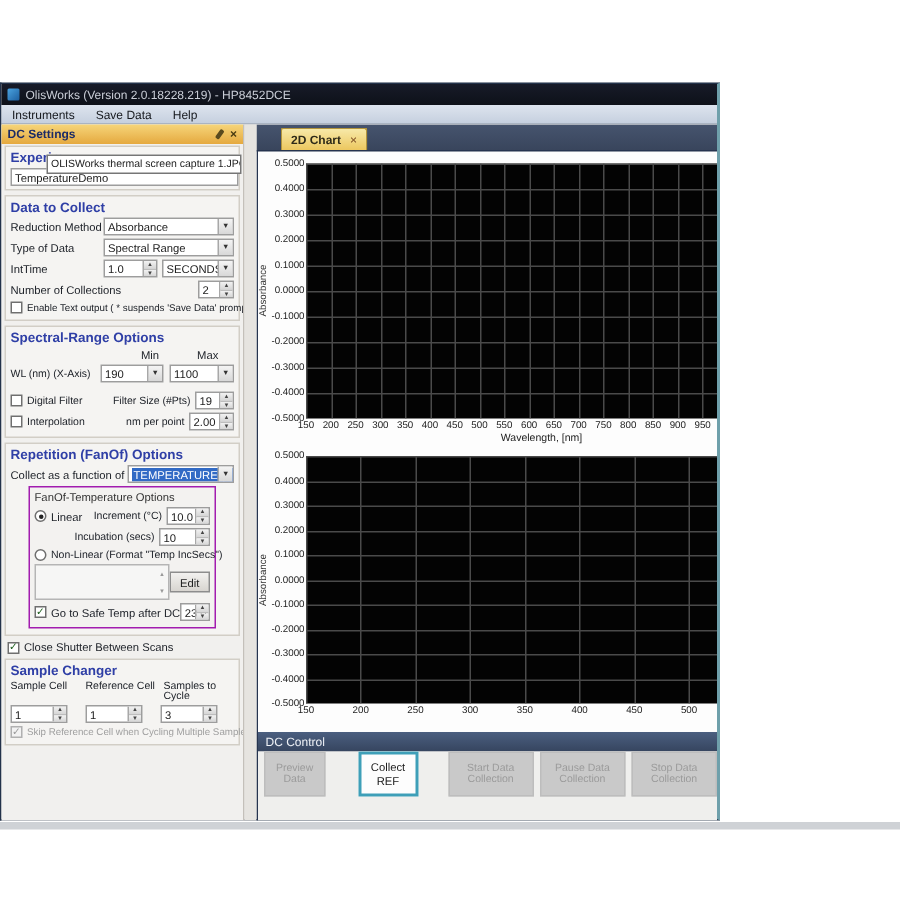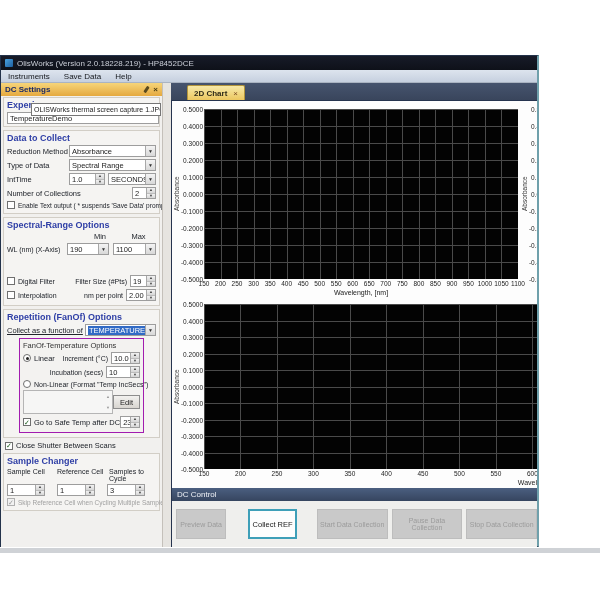--- a/index.html
+++ b/index.html
@@ -1,19 +1,19 @@
 <!DOCTYPE html>
 <html><head>
 <meta charset="utf-8">
 <style>
   * { margin:0; padding:0; box-sizing:border-box; font-family:"Liberation Sans", sans-serif; }
   html,body { width:600px; height:600px; background:#ffffff; overflow:hidden; }
   .page { position:relative; width:600px; height:600px; background:#fff; }
 
-  .app { position:absolute; left:0; top:55px; width:539px; height:492px;
+  .app { position:absolute; left:0; top:55px; width:480px; height:492px;
          border:1px solid #23324a; border-right:2px solid #6fa0ab; background:#eceae7; }
 
   
   .titlebar { height:14px; background:linear-gradient(#171b28,#0e1119); color:#c9cdd6;
               font-size:8px; display:flex; align-items:center; padding:0 4px; gap:4px; }
   .appicon { width:8px; height:8px; background:linear-gradient(135deg,#4aa3e0,#1d5fa0); border-radius:1px; }
 
   
   .menubar { height:13px; background:linear-gradient(#dde4ee,#c6d0df); display:flex; align-items:center;
              font-size:8px; color:#15181d; border-bottom:1px solid #aab4c2; }
@@ -106,21 +106,21 @@
   .chart .xlab.right { text-align:right; padding-right:26px; }
 
   #c0 { left:0px;   top:8px;   width:346px; height:196px; --ph:170px; }
   #c1 { left:348px; top:8px;   width:100px; height:196px; --ph:170px; }
   #c2 { left:0px;   top:203px; width:426px; height:192px; --ph:165px; }
 
   
   .dccontrol { height:59px; display:flex; flex-direction:column; border-left:1px solid #26344f; }
   .dchead { height:13px; background:linear-gradient(#4b5f80,#36455f); color:#eef1f6; font-size:8px;
             display:flex; align-items:center; padding:0 5px; }
-  .dcbody { flex:1; background:#efefed; display:flex; align-items:center; }
+  .dcbody { flex:1; background:#efefed; display:flex; }
   .dcbtn { height:30px; font-size:7px; display:flex; align-items:center; justify-content:center; text-align:center; }
   .dcbtn.dis { background:#c9c9c9; color:#9b9b9b; border:1px solid #bdbdbd; }
   .dcbtn.on  { background:#fdfdfd; color:#1a1a1a; border:2px solid #3e9fb8; font-size:7.5px; }
   #b0 { width:54px; margin-left:4px; }
   #b1 { width:52px; margin-left:22px; }
   #b2 { width:76px; margin-left:20px; }
   #b3 { width:76px; margin-left:4px; }
   #b4 { width:76px; margin-left:4px; }
 
   .bottomstrip { position:absolute; left:0; top:548px; width:600px; height:5px; background:#cfd2d6; }
@@ -217,21 +217,21 @@
               <span class="lb" style="width:60px;font-size:7px;">WL (nm) (X-Axis)</span>
               <div class="ctl combo" style="width:42px;">
                 <span>190</span>
                 <span class="arr">▼</span>
               </div>
               <div class="ctl combo fill" style="margin-left:4px;">
                 <span>1100</span>
                 <span class="arr">▼</span>
               </div>
             </div>
-            <div class="row" style="margin-top:20px;">
+            <div class="row" style="margin-top:6px;">
               <span class="chk"></span>
               <span class="lb" style="width:48px;font-size:7px;">Digital Filter</span>
               <span class="lb fill" style="text-align:right;margin-right:3px;font-size:7px;">Filter Size (#Pts)</span>
               <div class="ctl spinbox" style="width:26px;">
                 <span>19</span>
                 <span class="spn">
                     <span>▲</span>
                     <span>▼</span>
                   </span>
               </div>
@@ -246,21 +246,21 @@
                     <span>▲</span>
                     <span>▼</span>
                   </span>
               </div>
             </div>
           </div>
 
           <div class="section">
             <div class="stitle">Repetition (FanOf) Options</div>
             <div class="row">
-              <span class="lb" style="width:78px;text-decoration:underline;">Collect as a function of</span>
+              <span class="lb" style="width:78px;">Collect as a function of</span>
               <div class="ctl combo fill">
                 <span class="hl">TEMPERATURE (C)</span>
                 <span class="arr">▼</span>
               </div>
             </div>
             <div class="groupbox">
               <div class="gtitle">FanOf-Temperature Options</div>
               <div class="row">
                 <span class="radio on"></span>
                 <span class="lb" style="width:38px;">Linear</span>

